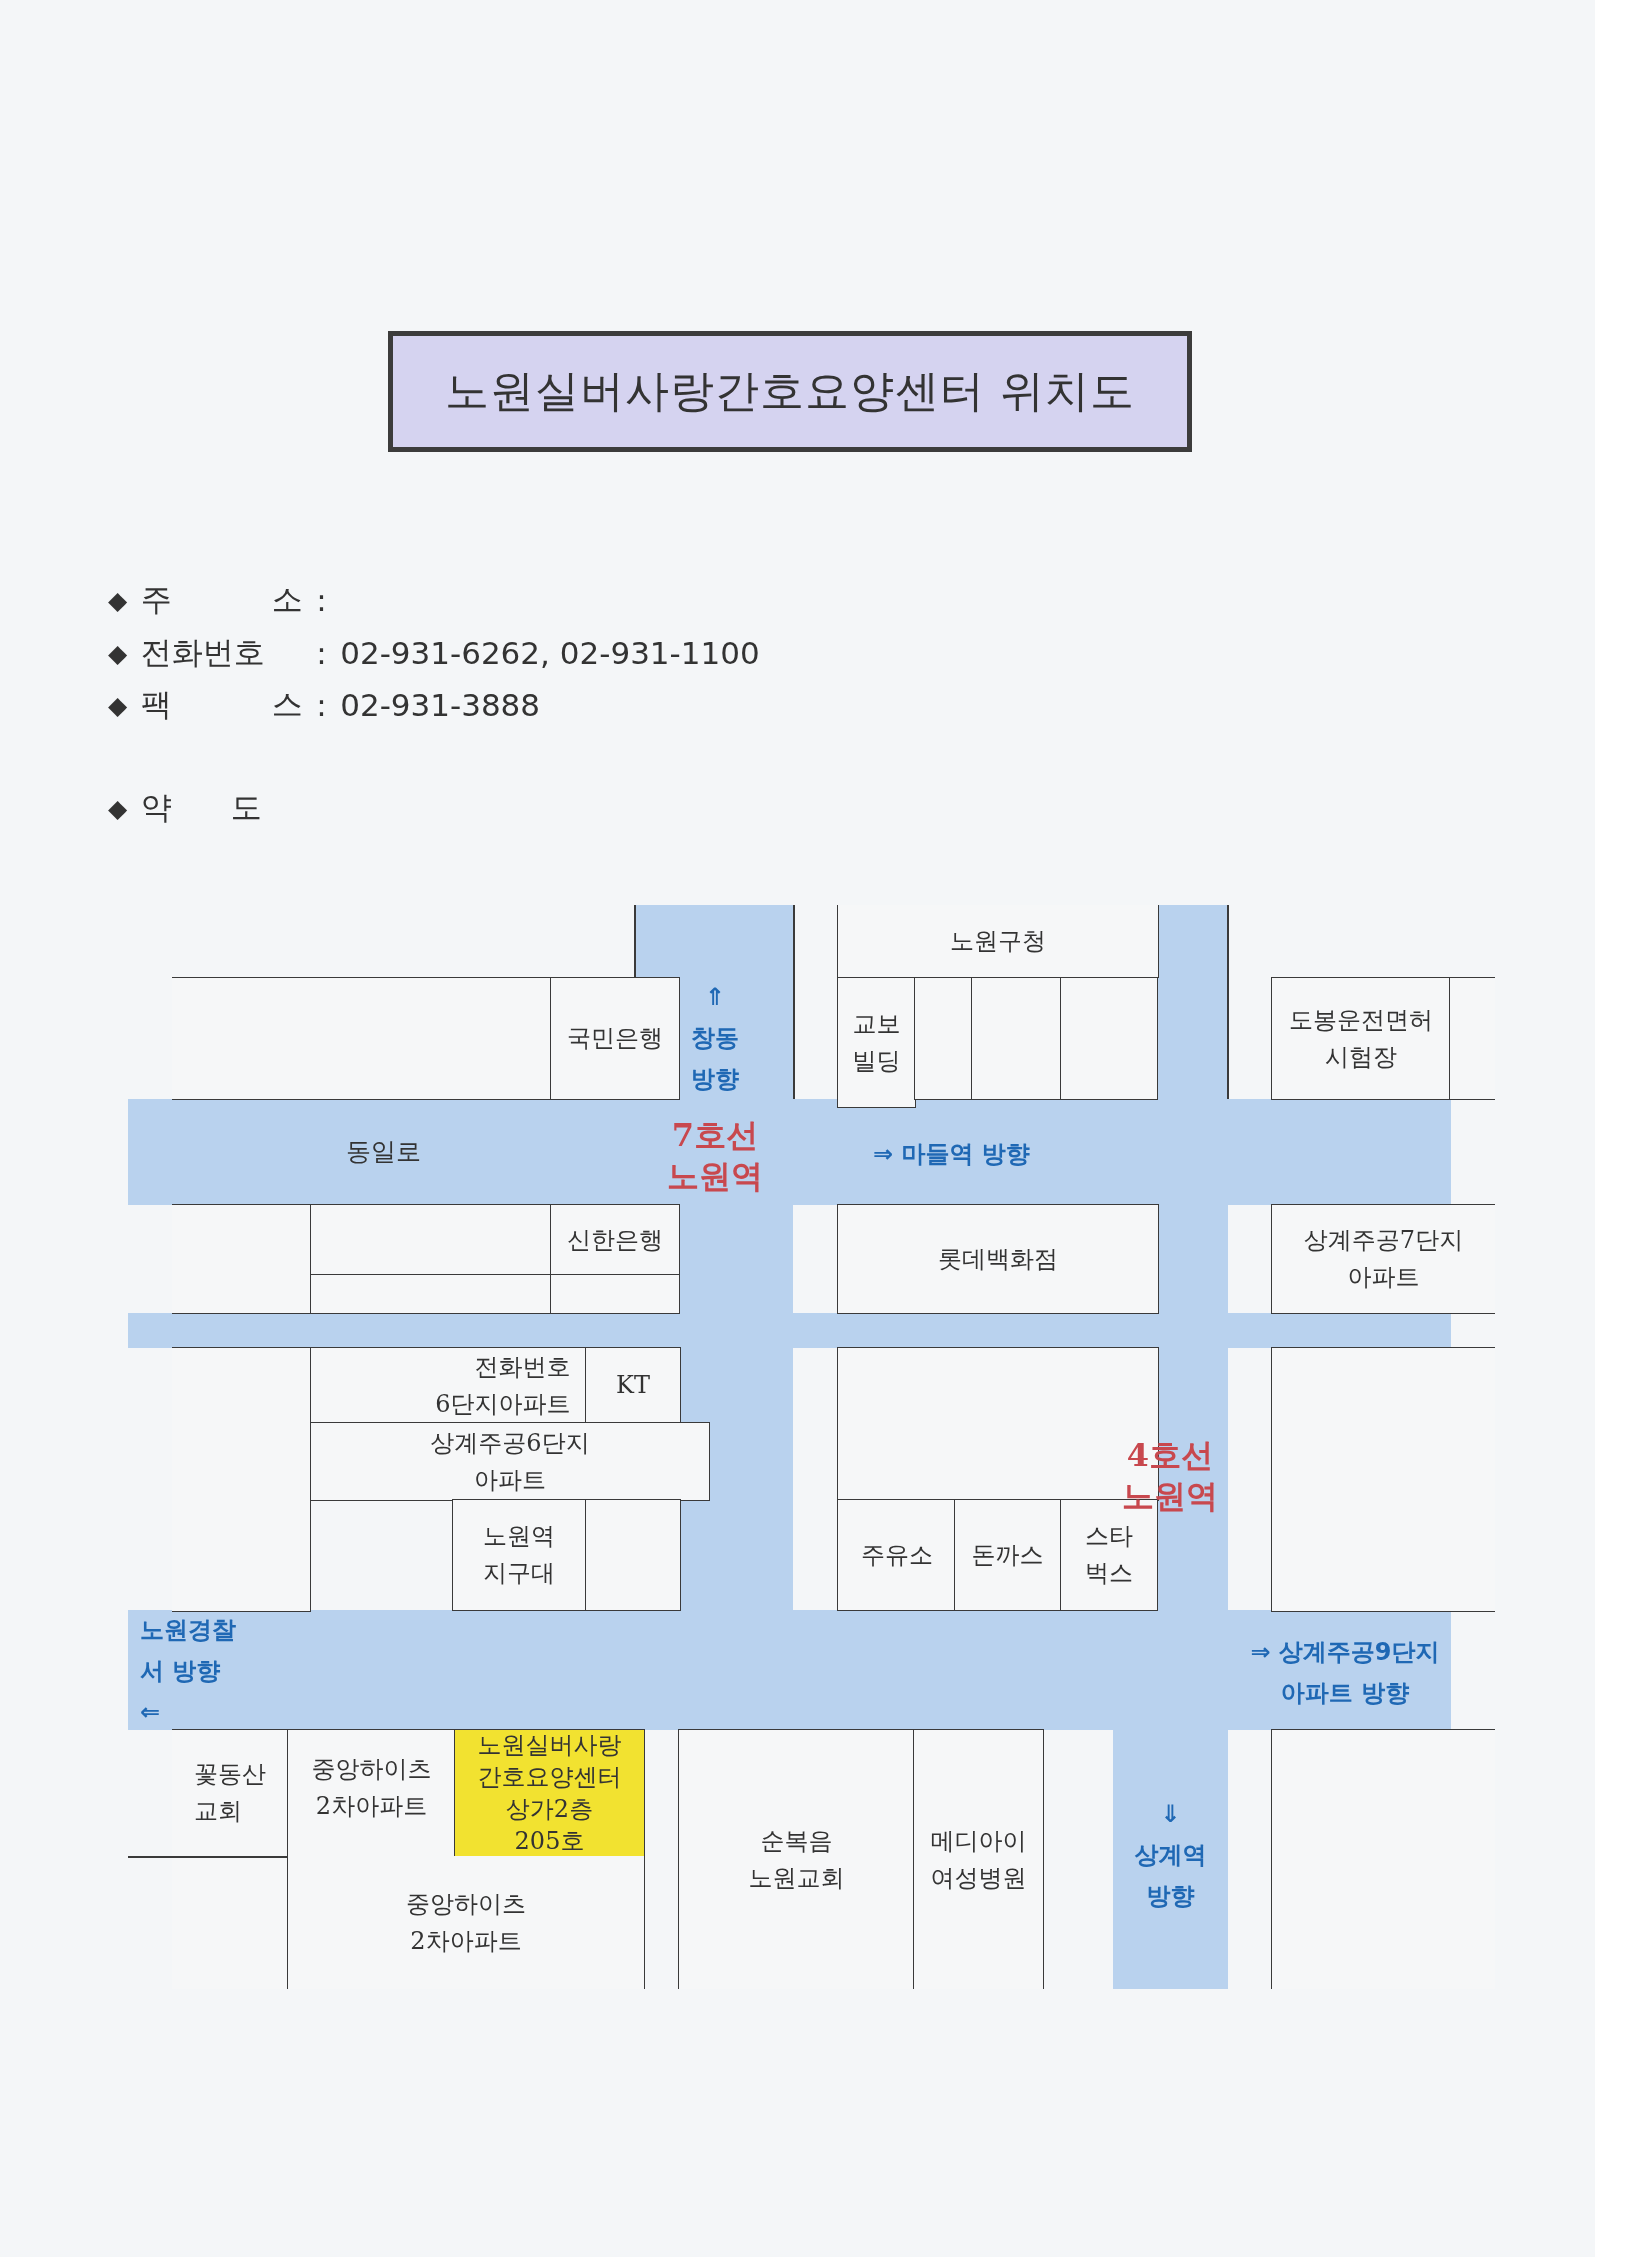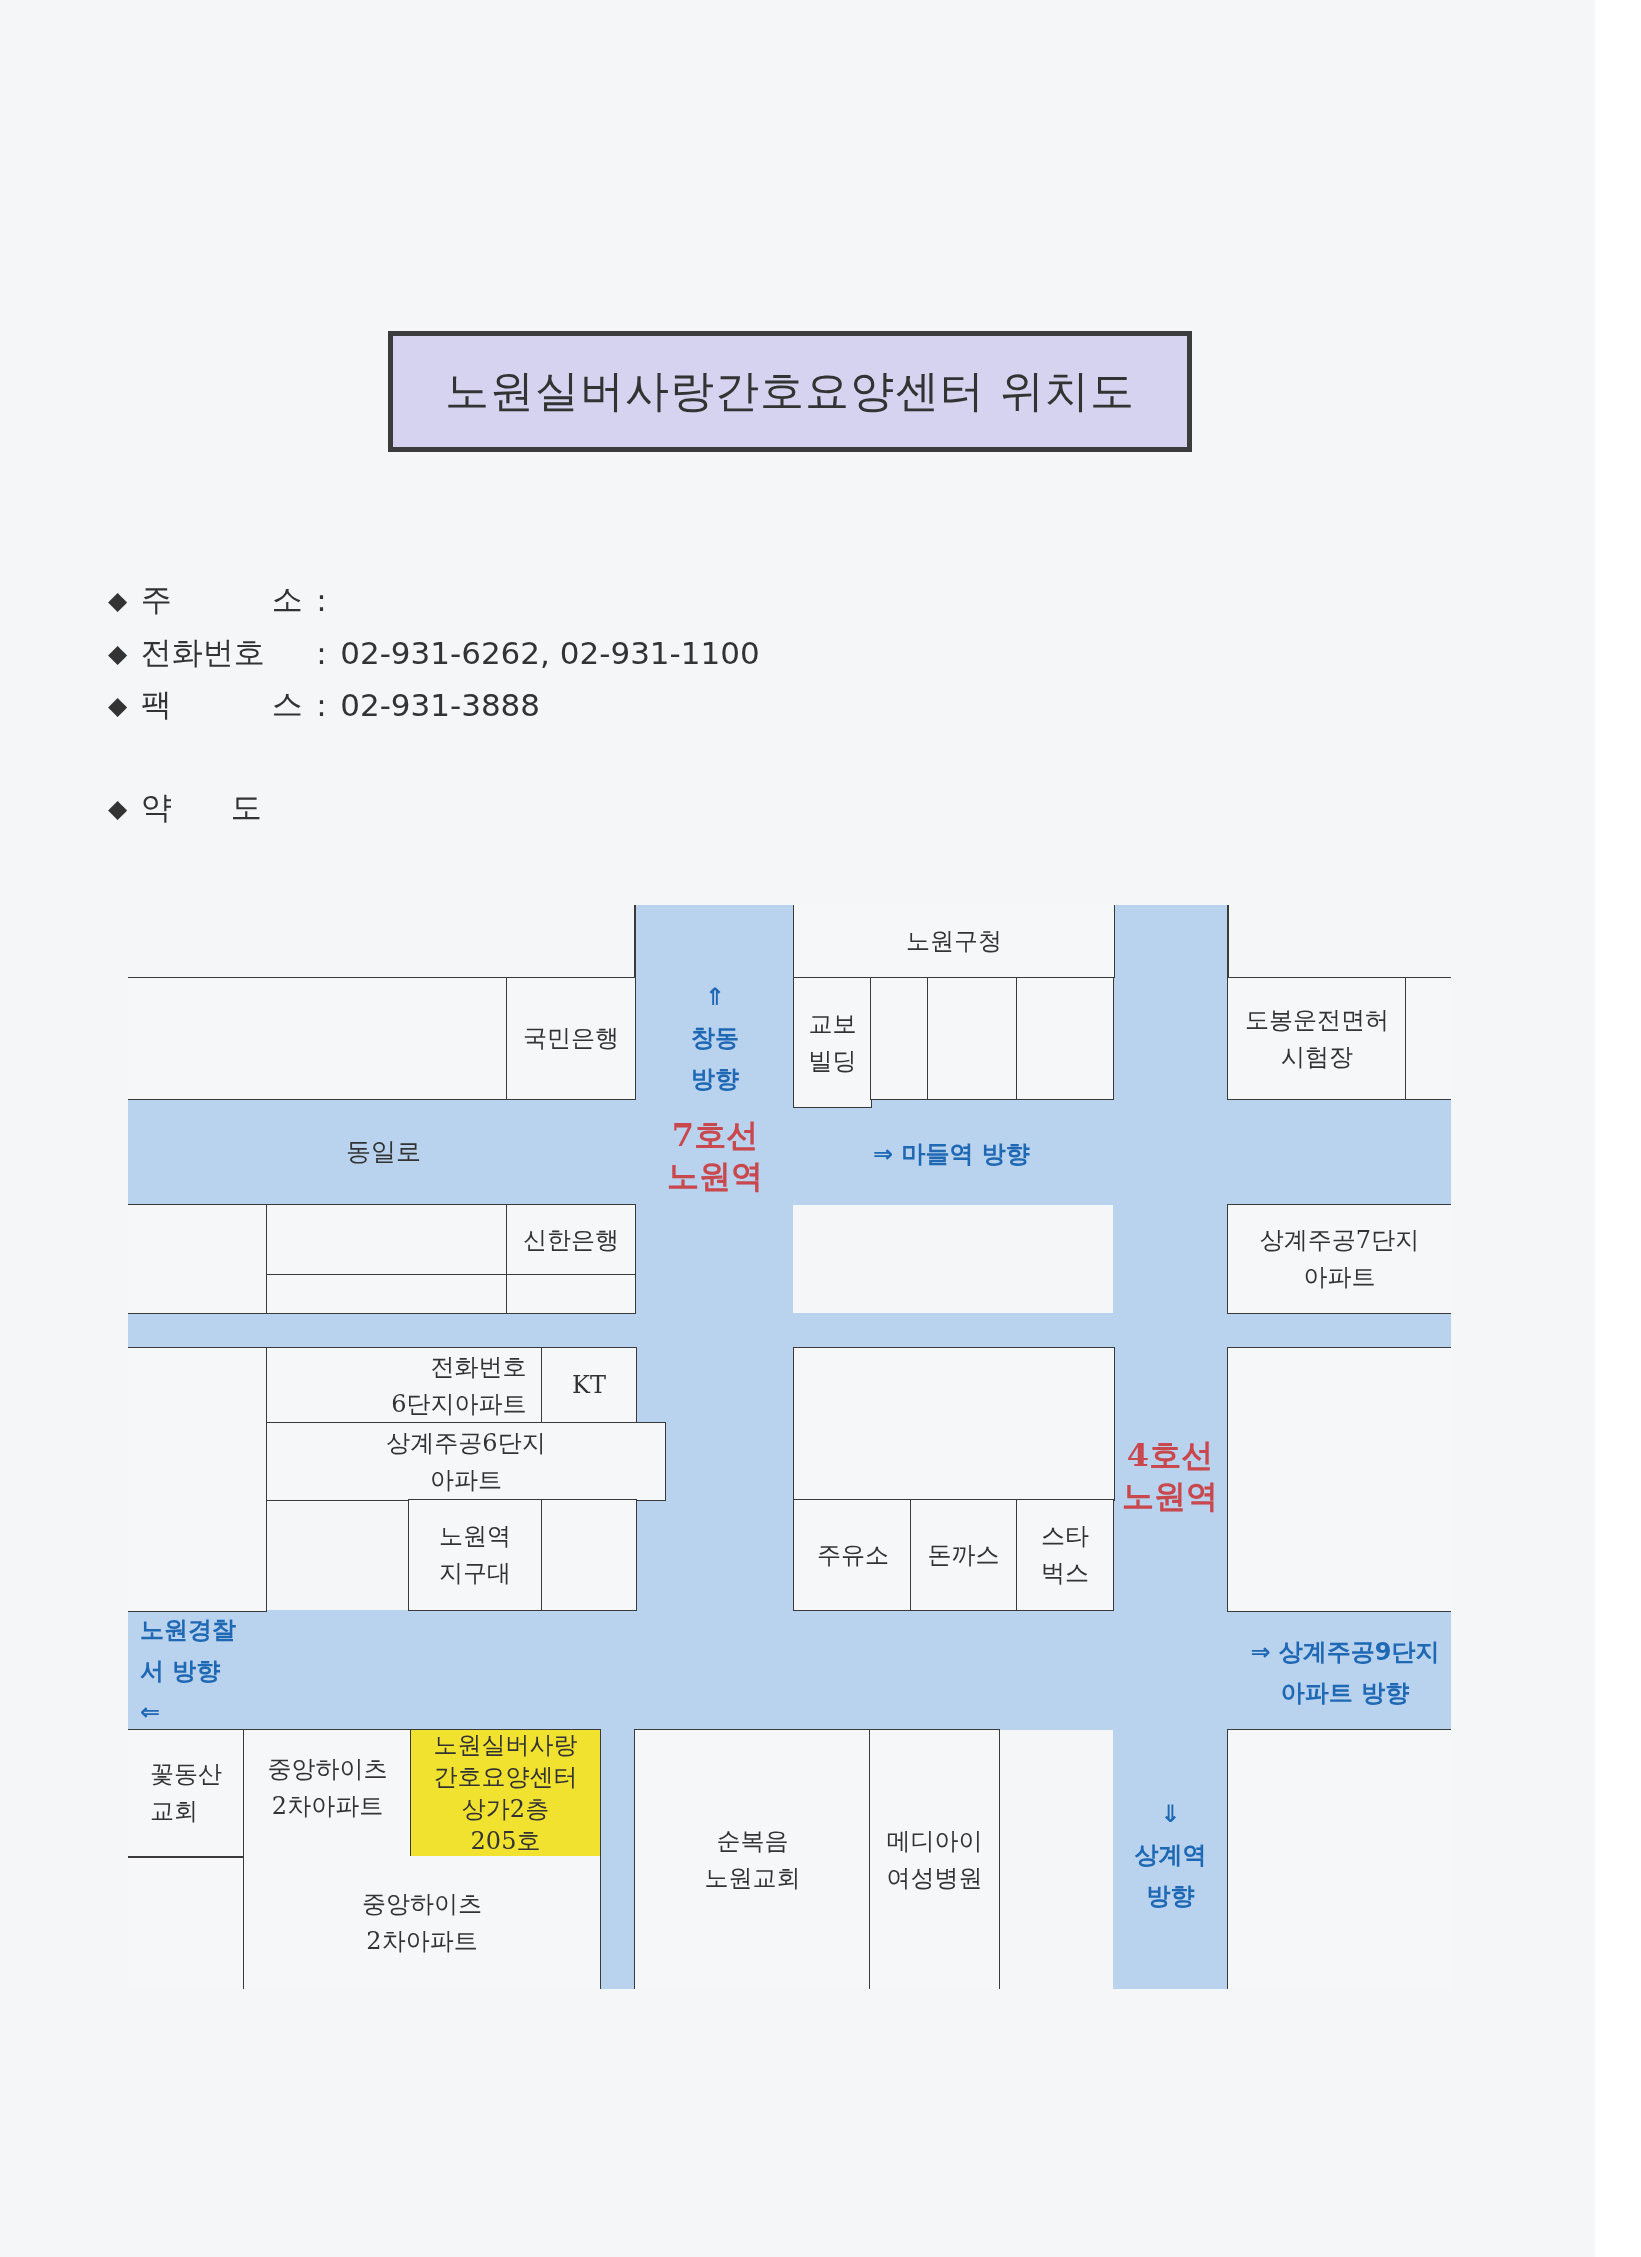--- a/index.html
+++ b/index.html
@@ -17,21 +17,21 @@
     font-size: 44px; letter-spacing: 1px; color: #333;
   }
   .info { position: absolute; left: 108px; font-size: 31px; color: #333; display: flex; align-items: center; }
   .info .dia { font-size: 25px; margin-right: 13.5px; color: #333; }
   .info .lbl { display: inline-block; width: 162px; display: flex; justify-content: space-between; }
   .info .colon { margin: 0 13.5px 0 13.5px; }
   .map { position: absolute; left: 0; top: 0; width: 1641px; height: 2257px; }
   .road { position: absolute; background: #b9d2ee; }
   .blk { position: absolute; background: #f6f7f8; border: 1.9px solid #3a3a3a; box-sizing: border-box;
          display: flex; align-items: center; justify-content: center; text-align: center;
-         font-family: "DejaVu Serif", serif; font-size: 24px; line-height: 37px; color: #333; }
+         font-family: "DejaVu Serif", serif; font-size: 24px; line-height: 37px; color: #333; margin-left: 44px; }
   .blk.open-l { border-left: none; }
   .blk.open-r { border-right: none; }
   .blk.open-t { border-top: none; }
   .blk.open-b { border-bottom: none; }
   .hl { background: #f2e230; }
   .line { position: absolute; background: #3a3a3a; }
   .lbl-road { position: absolute; font-family: "DejaVu Serif", serif; font-size: 25px; color: #333; }
   .dir { position: absolute; font-family: "DejaVu Sans", sans-serif; font-weight: bold; font-size: 24px; color: #1f68b4; text-align: center; line-height: 41px; }
   .stn { position: absolute; font-family: "DejaVu Serif", serif; font-weight: bold; font-size: 32px; color: #c8484e; text-align: center; line-height: 41px; }
   .pre { white-space: pre-line; }
@@ -116,20 +116,23 @@
   <div class="blk open-r" style="left:1405px;top:977px;width:46px;height:123px;"></div>
 
   <div class="blk open-l" style="left:128px;top:1204px;width:139px;height:110px;"></div>
   <div class="blk" style="left:266px;top:1204px;width:242px;height:72px;"></div>
   <div class="blk" style="left:266px;top:1274px;width:242px;height:40px;"></div>
   <div class="blk" style="left:506px;top:1204px;width:130px;height:72px;">
     <span>신한은행</span>
   </div>
   <div class="blk" style="left:506px;top:1274px;width:130px;height:40px;"></div>
 
+  <div class="blk" style="left:793px;top:1204px;width:322px;height:110px;">
+    <span>롯데백화점</span>
+  </div>
   <div class="blk open-r" style="left:1227px;top:1204px;width:224px;height:110px;">
     <span class="pre">상계주공7단지
 아파트</span>
   </div>
 
   <div class="blk open-l open-t" style="left:128px;top:1347px;width:139px;height:265px;border-top:1.9px solid #3a3a3a;"></div>
   <div class="blk" style="left:266px;top:1347px;width:277px;height:77px;justify-content:flex-end;padding-right:15.4px;">
     <span class="pre" style="text-align:right;">전화번호
 6단지아파트</span>
   </div>

